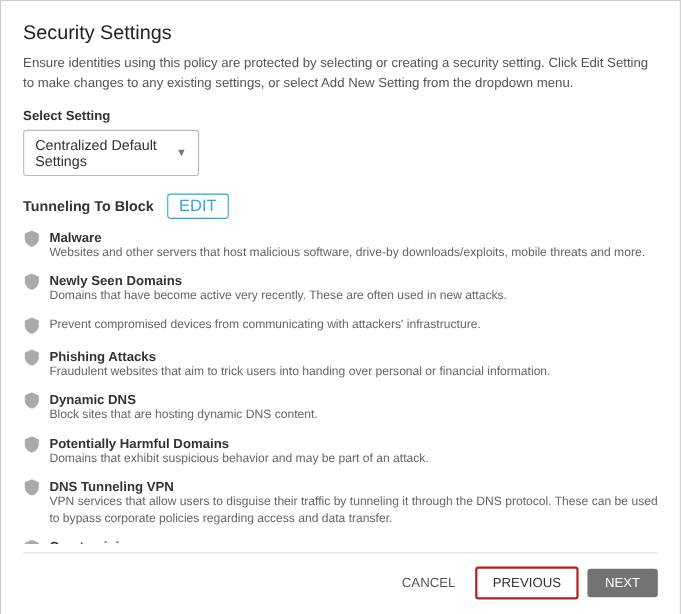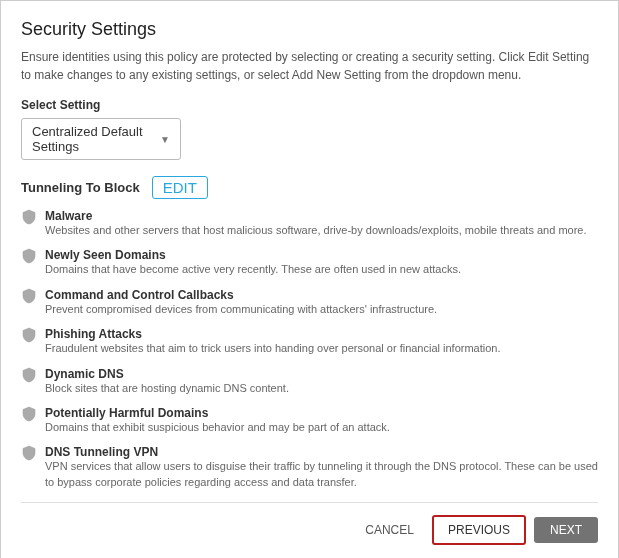--- a/index.html
+++ b/index.html
@@ -166,21 +166,20 @@
         <div class="category-content">
           <div class="category-name">Newly Seen Domains</div>
           <div class="category-desc">Domains that have become active very recently. These are often used in new attacks.</div>
         </div>
       </div>
       <div class="category-item">
         <div><svg width="16" height="16" viewBox="0 0 16 16" fill="none">
       <path d="M8 1L2 3.5v4.5C2 11.5 5 14.5 8 15c3-0.5 6-3.5 6-7V3.5L8 1z" fill="#aaa" stroke="#999" stroke-width="0.5"></path>
     </svg></div>
         <div class="category-content">
-          <div class="category-name">Command and Control Callbacks</div>
           <div class="category-desc">Prevent compromised devices from communicating with attackers' infrastructure.</div>
         </div>
       </div>
       <div class="category-item">
         <div><svg width="16" height="16" viewBox="0 0 16 16" fill="none">
       <path d="M8 1L2 3.5v4.5C2 11.5 5 14.5 8 15c3-0.5 6-3.5 6-7V3.5L8 1z" fill="#aaa" stroke="#999" stroke-width="0.5"></path>
     </svg></div>
         <div class="category-content">
           <div class="category-name">Phishing Attacks</div>
           <div class="category-desc">Fraudulent websites that aim to trick users into handing over personal or financial information.</div>

